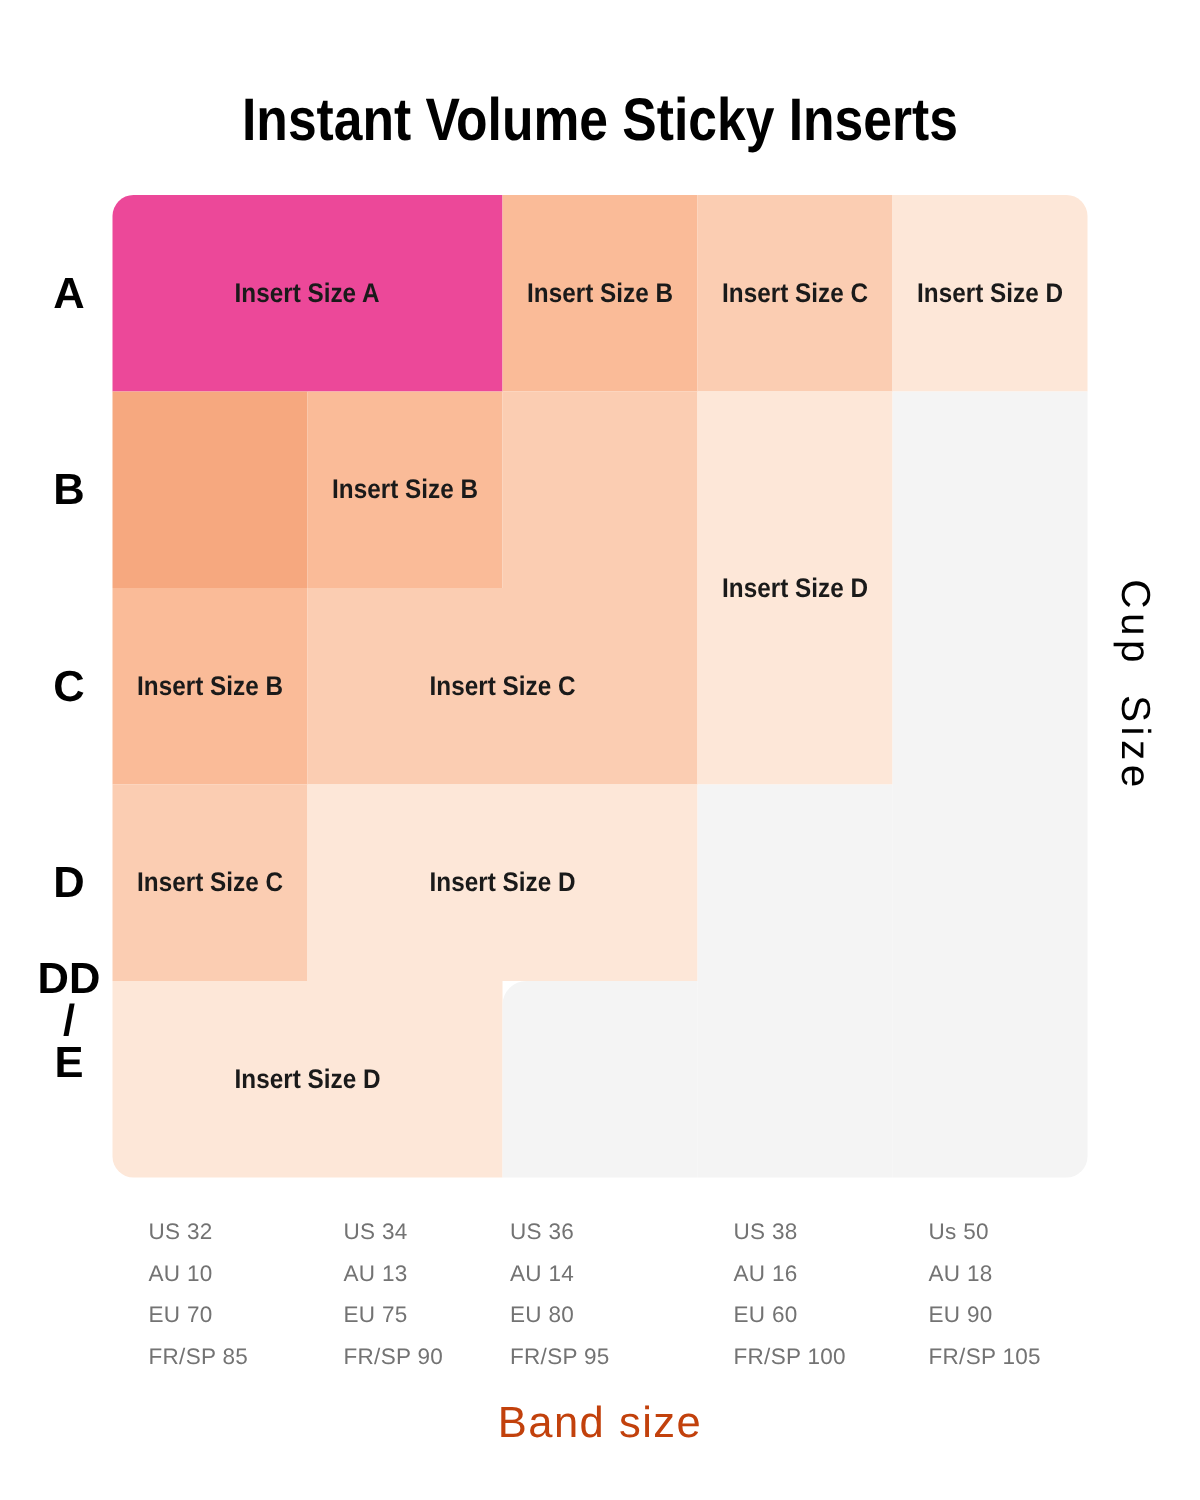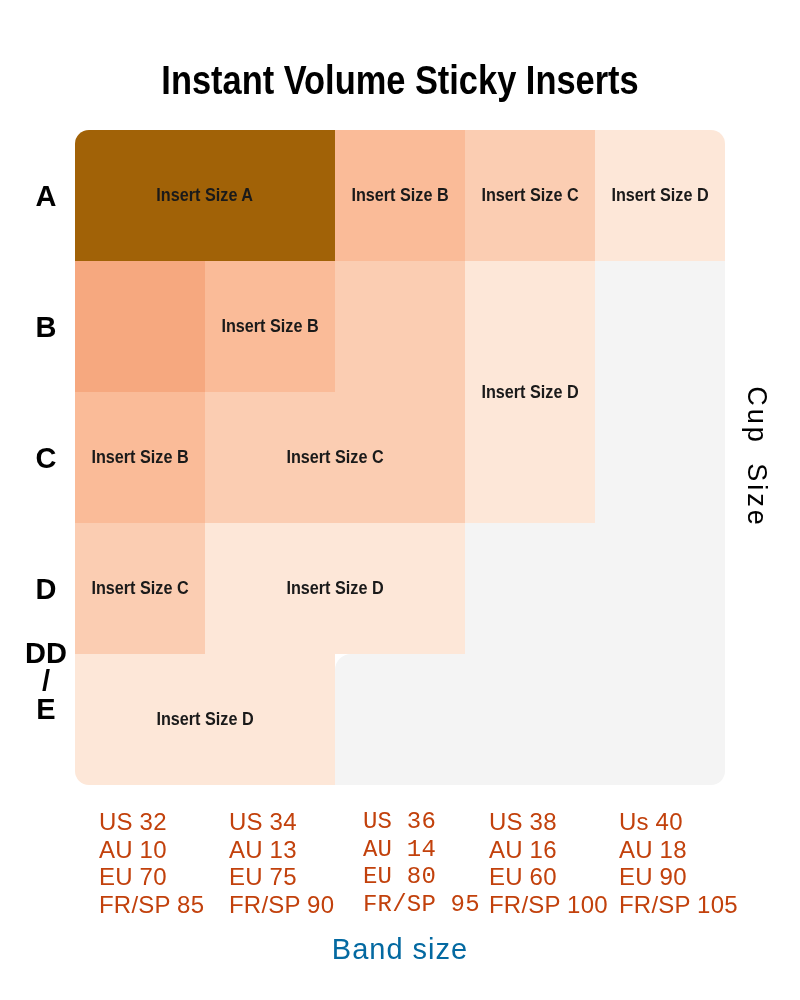--- a/index.html
+++ b/index.html
@@ -19,42 +19,42 @@
   .region .rlabel{
     font-size:18px;font-weight:700;color:#1a1a1a;white-space:nowrap;
     transform:scaleX(0.9);
   }
   .cup-tick{
     position:absolute;left:0;width:92px;text-align:center;
     font-size:29px;font-weight:bold;color:#000;line-height:28px;
     white-space:pre-line;transform:translateY(-50%);
   }
   .band-tick{
-    position:absolute;font-size:24px;color:#c2410c;line-height:27.5px;
+    position:absolute;font-size:15px;color:#737373;line-height:27.5px;
     white-space:pre;letter-spacing:0.2px;
   }
   .band-axis-label{
     position:absolute;left:0;top:933px;width:800px;text-align:center;
-    font-size:29px;color:#0369a1;letter-spacing:1px;
+    font-size:29px;color:#c2410c;letter-spacing:1px;
   }
   .cup-axis-label{
     position:absolute;left:741px;top:457px;
     writing-mode:vertical-rl;text-orientation:mixed;
     transform:translateY(-50%);
     font-size:27px;color:#000;letter-spacing:3px;word-spacing:8px;
   }
 </style>
 </head>
 <body>
 
 <div class="canvas">
   <div class="title">Instant Volume Sticky Inserts</div>
 
   <div id="grid">
-      <div class="region" style="left: 75px; top: 130px; width: 260px; height: 131px; background: #a16207; border-radius: 14px 0px 0px;">
+      <div class="region" style="left: 75px; top: 130px; width: 260px; height: 131px; background: #ec4899; border-radius: 14px 0px 0px;">
         <span class="rlabel">Insert Size A</span>
       </div>
       <div class="region" style="left: 75px; top: 261px; width: 130px; height: 131px; background: rgb(246, 168, 127);"></div>
       <div class="region" style="left: 335px; top: 130px; width: 130px; height: 131px; background: rgb(250, 187, 152);">
         <span class="rlabel">Insert Size B</span>
       </div>
       <div class="region" style="left: 205px; top: 261px; width: 130px; height: 131px; background: rgb(250, 187, 152);">
         <span class="rlabel">Insert Size B</span>
       </div>
       <div class="region" style="left: 75px; top: 392px; width: 130px; height: 131px; background: rgb(250, 187, 152);">
@@ -98,29 +98,29 @@
     </div>
   <div id="band-ticks">
       <div class="band-tick" style="left: 99px; top: 808px;">US 32
 AU 10
 EU 70
 FR/SP 85</div>
       <div class="band-tick" style="left: 229px; top: 808px;">US 34
 AU 13
 EU 75
 FR/SP 90</div>
-      <div class="band-tick" style="left: 363px; top: 808px; font-family: Liberation Mono, monospace;">US 36
+      <div class="band-tick" style="left: 340px; top: 808px;">US 36
 AU 14
 EU 80
 FR/SP 95</div>
       <div class="band-tick" style="left: 489px; top: 808px;">US 38
 AU 16
 EU 60
 FR/SP 100</div>
-      <div class="band-tick" style="left: 619px; top: 808px;">Us 40
+      <div class="band-tick" style="left: 619px; top: 808px;">Us 50
 AU 18
 EU 90
 FR/SP 105</div>
     </div>
 
   <div class="band-axis-label">Band size</div>
   <div class="cup-axis-label">Cup Size</div>
 </div>
 
 </body></html>

